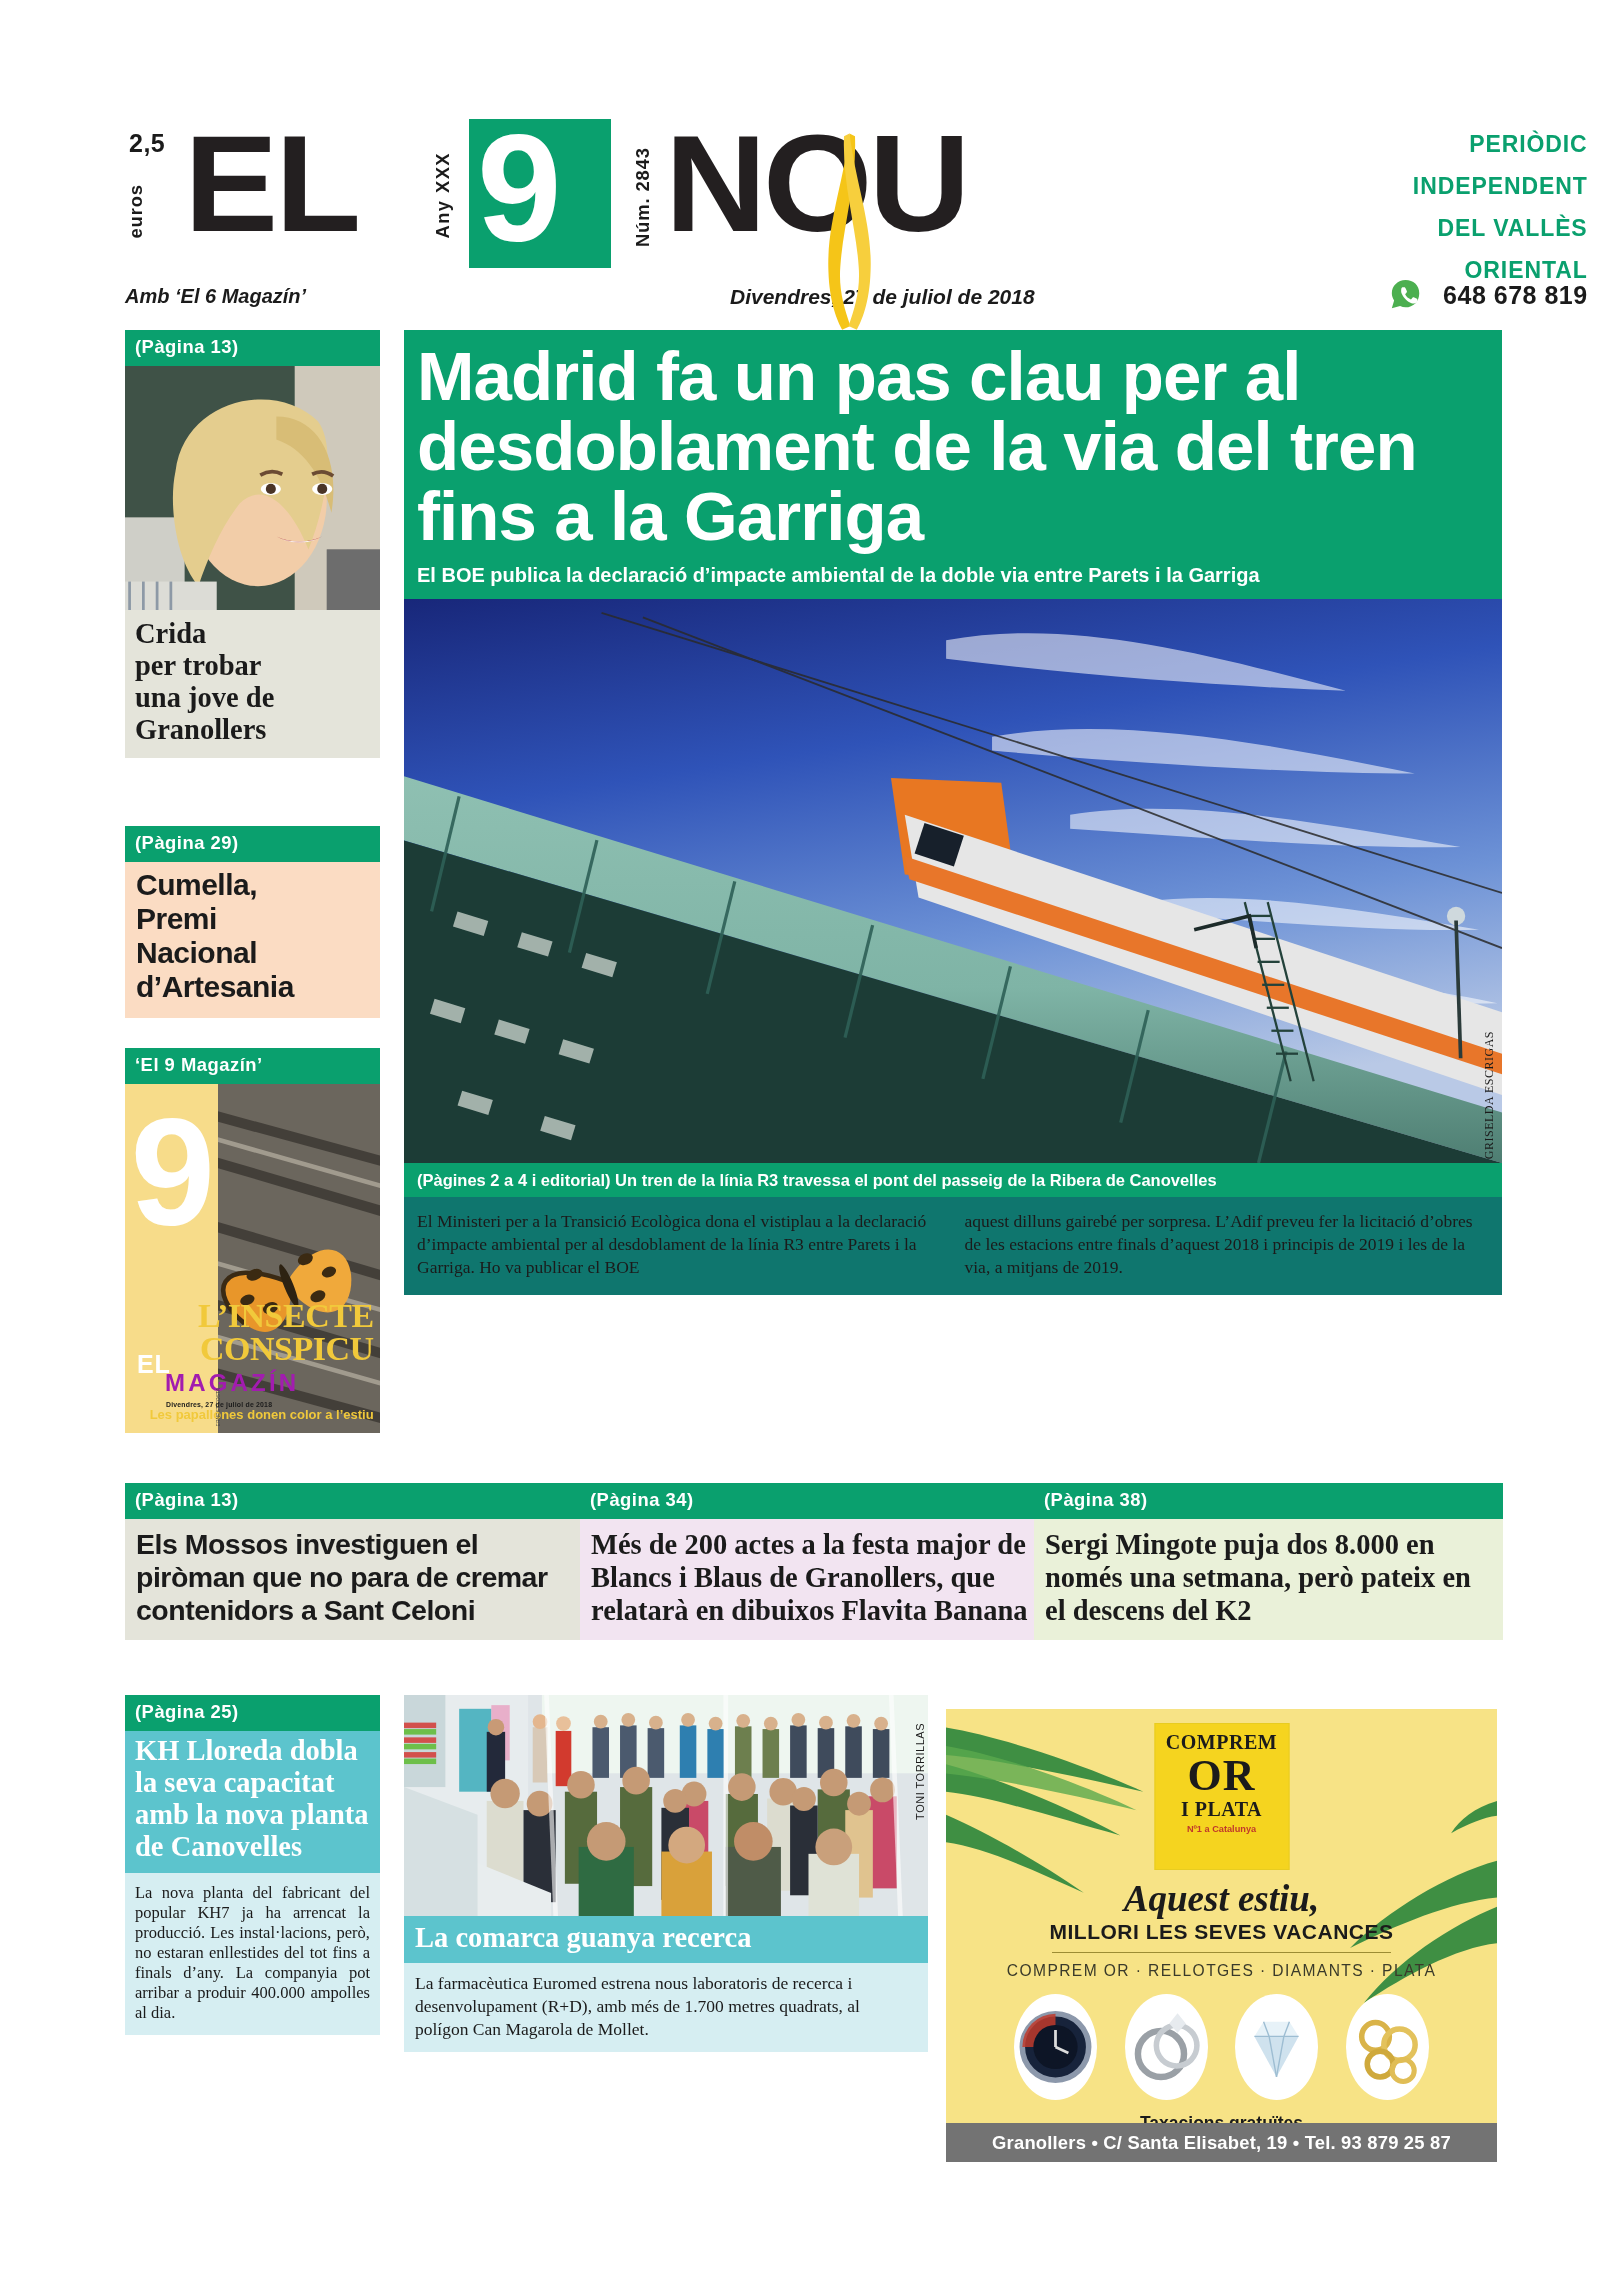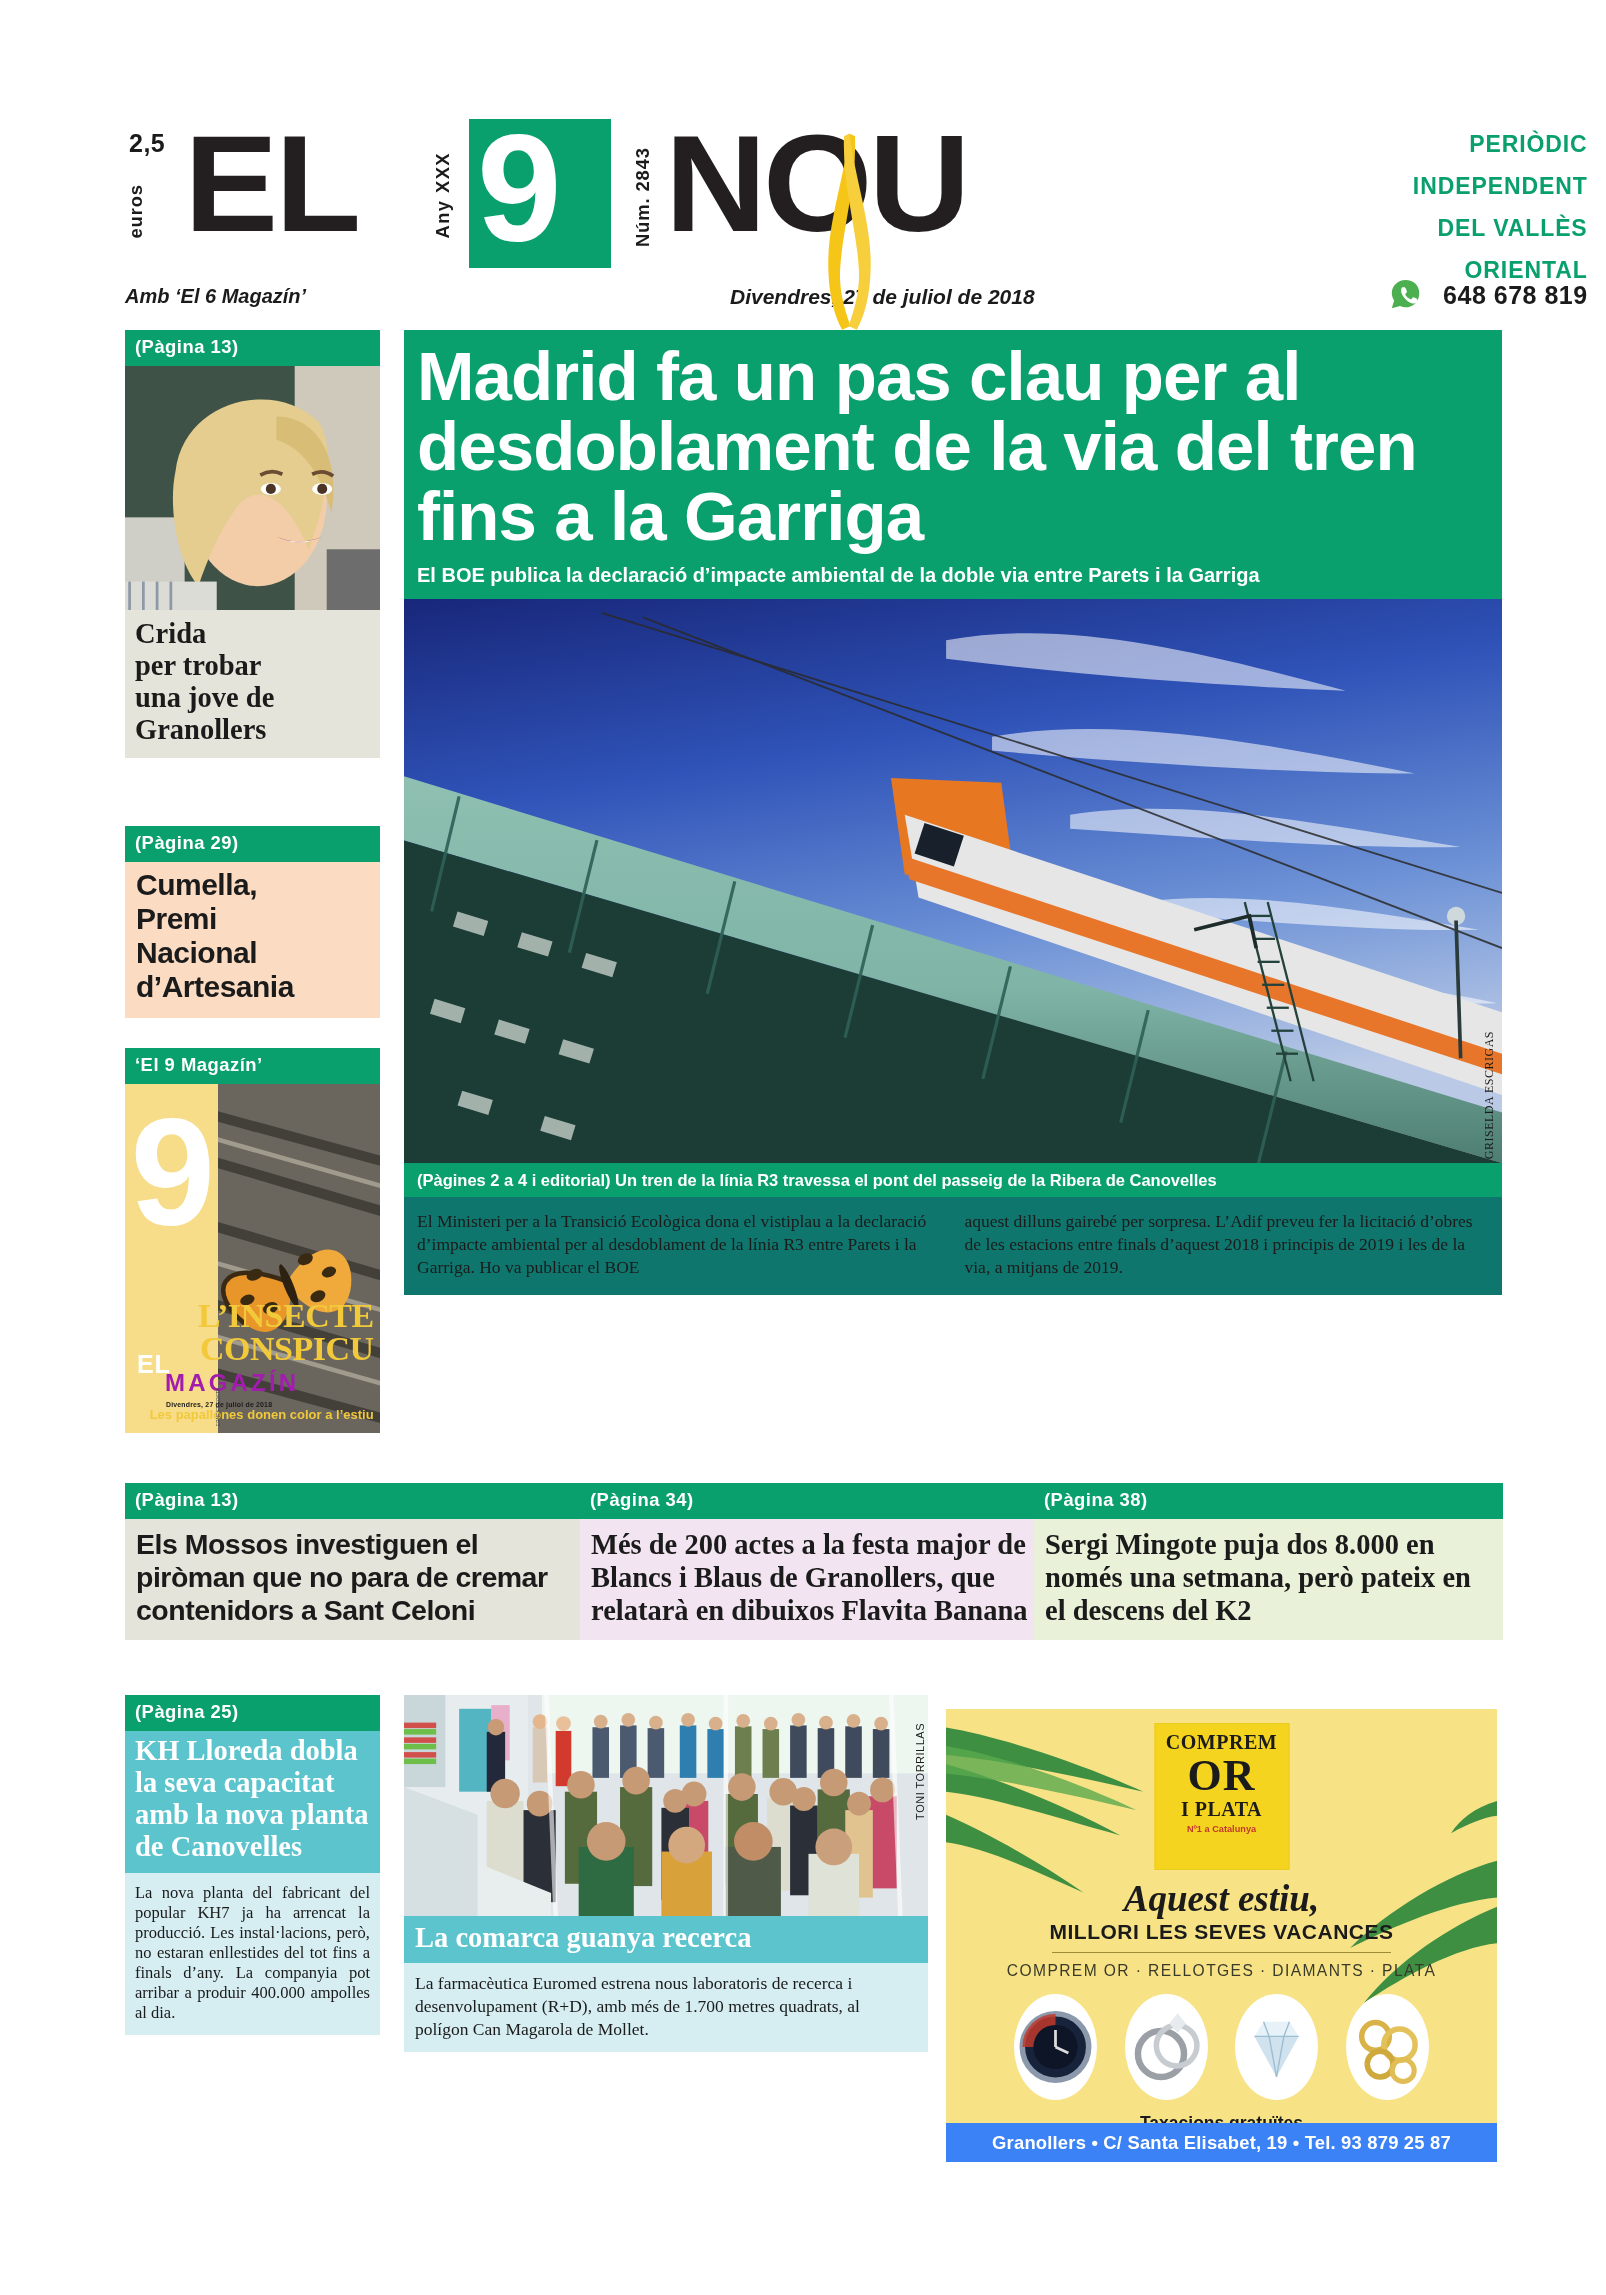--- a/index.html
+++ b/index.html
@@ -106,21 +106,21 @@
   .ad-logo .l2{font-family:"Liberation Serif",serif;font-weight:bold;font-size:44px;line-height:44px;color:#1b1b1b;letter-spacing:0.9px;}
   .ad-logo .l3{font-family:"Liberation Serif",serif;font-weight:bold;font-size:20px;color:#1b1b1b;letter-spacing:0.5px;}
   .ad-logo .l4{font-size:9.2px;font-weight:bold;color:#c0392b;margin-top:2.8px;}
   .ad-script{position:absolute;left:0;right:0;top:168px;text-align:center;font-family:"Liberation Serif",serif;font-style:italic;font-weight:bold;font-size:37px;color:#1b1b1b;}
   .ad-sub{position:absolute;left:0;right:0;top:211px;text-align:center;font-weight:bold;font-size:21px;letter-spacing:0.5px;color:#1b1b1b;}
   .ad-rule{position:absolute;left:106px;right:106px;top:243px;height:1.4px;background:#9c8c33;}
   .ad-items{position:absolute;left:0;right:0;top:253px;text-align:center;font-size:15.6px;letter-spacing:1.4px;color:#3a3a2a;}
   .ad-circles{position:absolute;left:0;right:0;top:285px;display:flex;justify-content:center;gap:27.6px;}
   .ad-circles .c{width:83px;height:106px;border-radius:50%;background:#ffffff;position:relative;overflow:hidden;}
   .ad-free{position:absolute;left:0;right:0;top:404px;text-align:center;font-weight:bold;font-size:17.5px;color:#1b1b1b;}
-  #ad-addr{position:absolute;left:946px;top:2123px;width:551px;height:39px;background:#3b82f6;color:#ffffff;
+  #ad-addr{position:absolute;left:946px;top:2123px;width:551px;height:39px;background:#737373;color:#ffffff;
       font-weight:bold;font-size:18.4px;display:flex;align-items:center;justify-content:center;letter-spacing:0.2px;}
 </style>
 </head>
 <body>
 
 <div id="masthead">
   <div class="price-num">2,5</div>
   <div class="price-eur">euros</div>
   <div class="mh-el">EL</div>
   <div class="mh-any">Any XXX</div>

